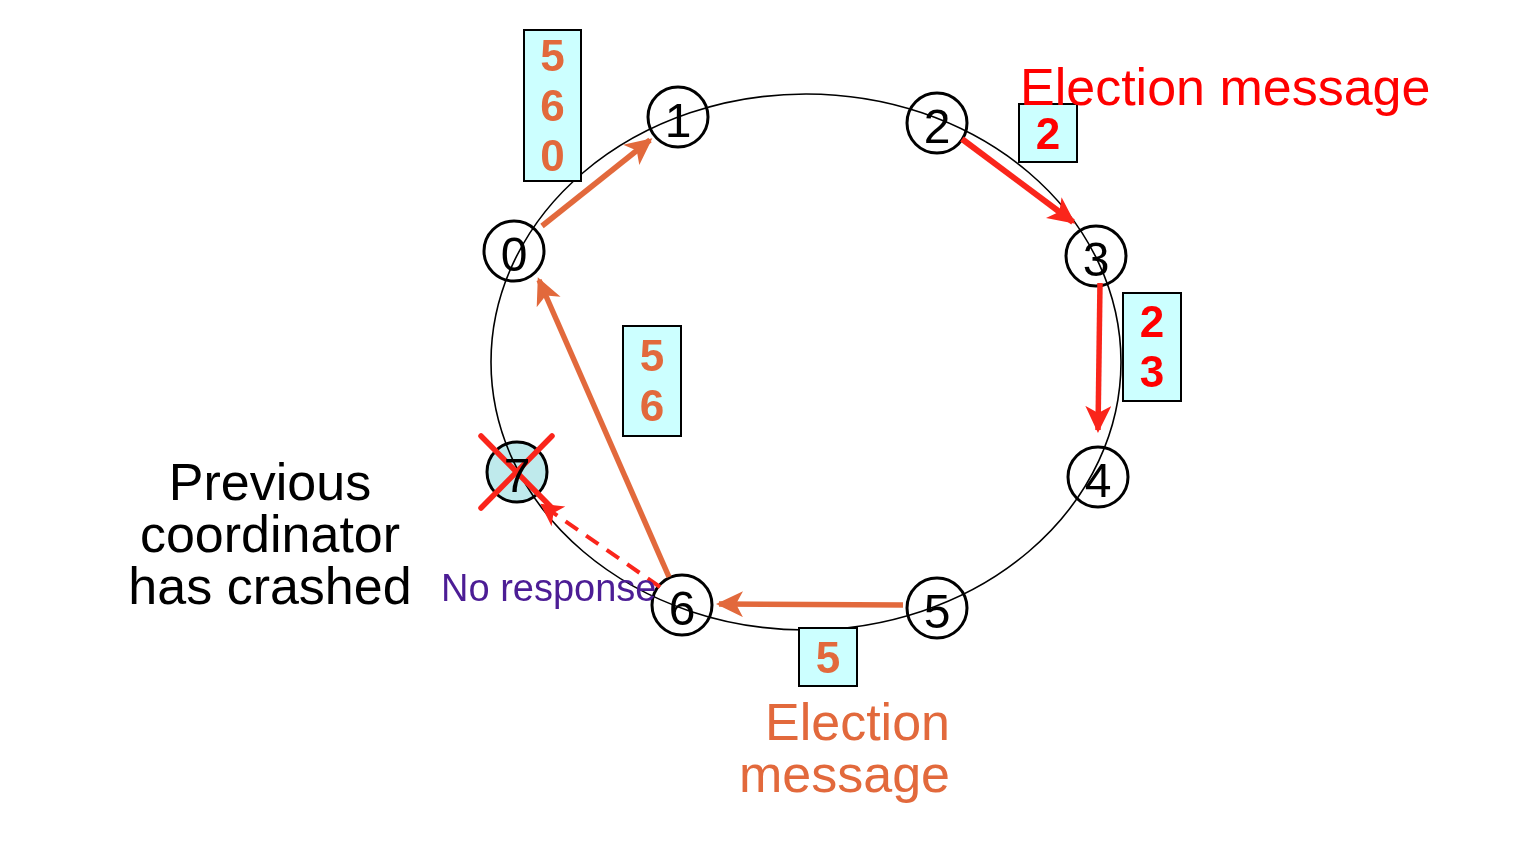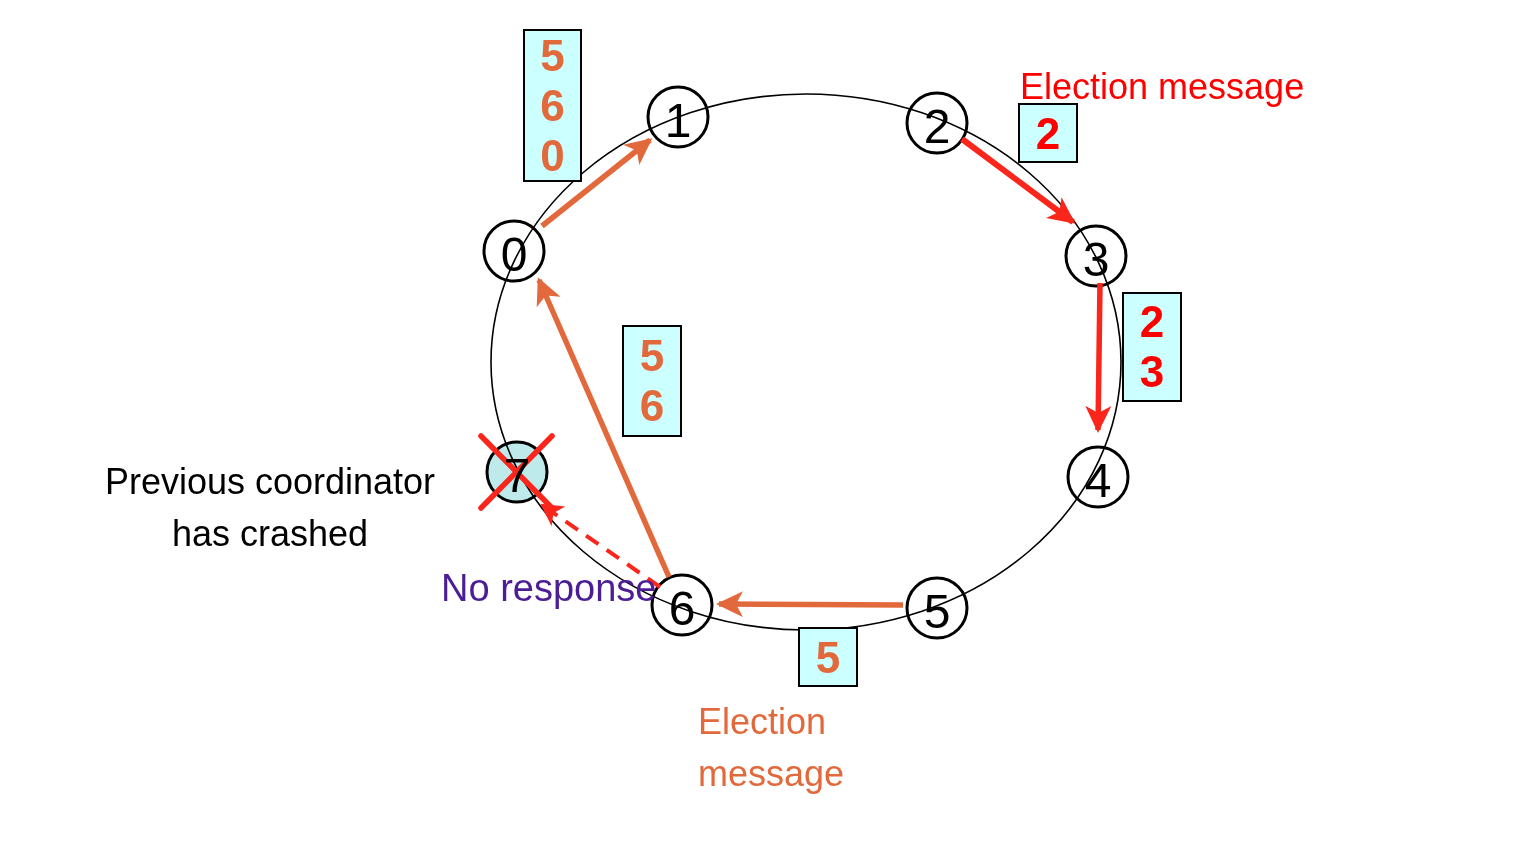--- a/index.html
+++ b/index.html
@@ -64,21 +64,21 @@
   .box-2 .digits, .box-5 .digits { line-height: 54px; }
   .box-23  { left: 1122px; top: 292px; width: 60px; height: 110px; }
   .box-56  { left: 622px; top: 325px; width: 60px; height: 112px; }
   .box-5   { left: 798px; top: 627px; width: 60px; height: 60px; align-items: flex-end; }
 
   .orange-text { color: #E2693C; }
   .red-text    { color: #FF0000; }
 
   .caption {
     position: absolute;
-    font-size: 36px;
+    font-size: 52px;
     line-height: 52px;
     white-space: pre-line;
   }
   .cap-election-top {
     left: 1020px; top: 61px;
     color: #FF0000;
   }
   .cap-crashed {
     left: 55px; top: 456px;
     width: 430px;
@@ -86,21 +86,21 @@
     color: #000000;
   }
   .cap-no-response {
     left: 441px; top: 562px;
     font-size: 38px;
     color: #4c1d95;
   }
   .cap-election-bottom {
     left: 698px; top: 696px;
     width: 252px;
-    text-align: left;
+    text-align: right;
     color: #E2693C;
   }
 </style>
 </head>
 <body>
 
 <div id="canvas">
 
   <svg id="diagram-svg" width="1526" height="850" viewBox="0 0 1526 850">
     <defs>

